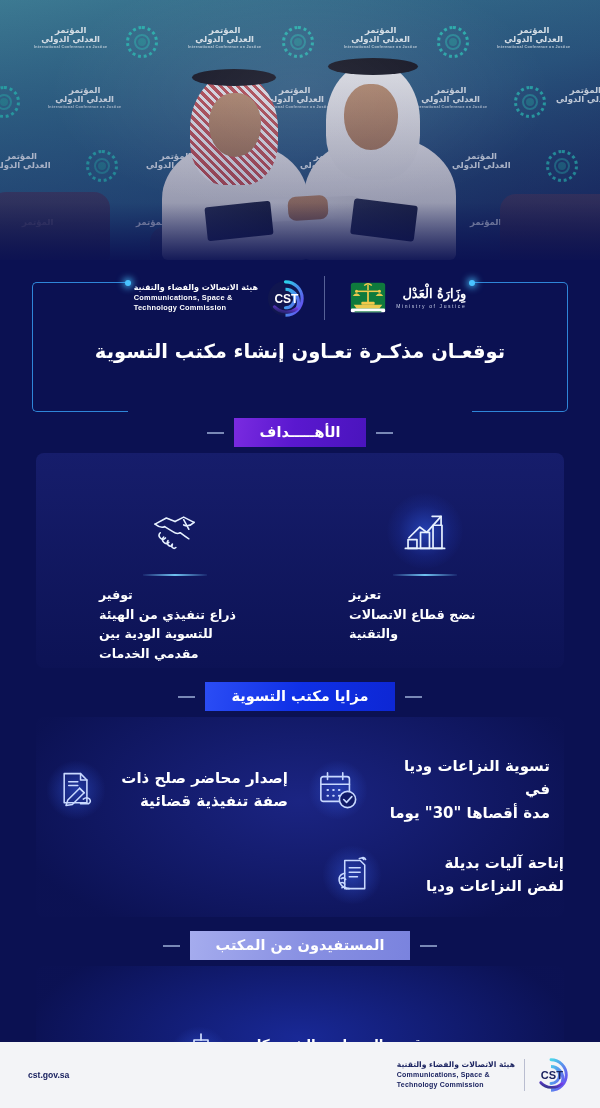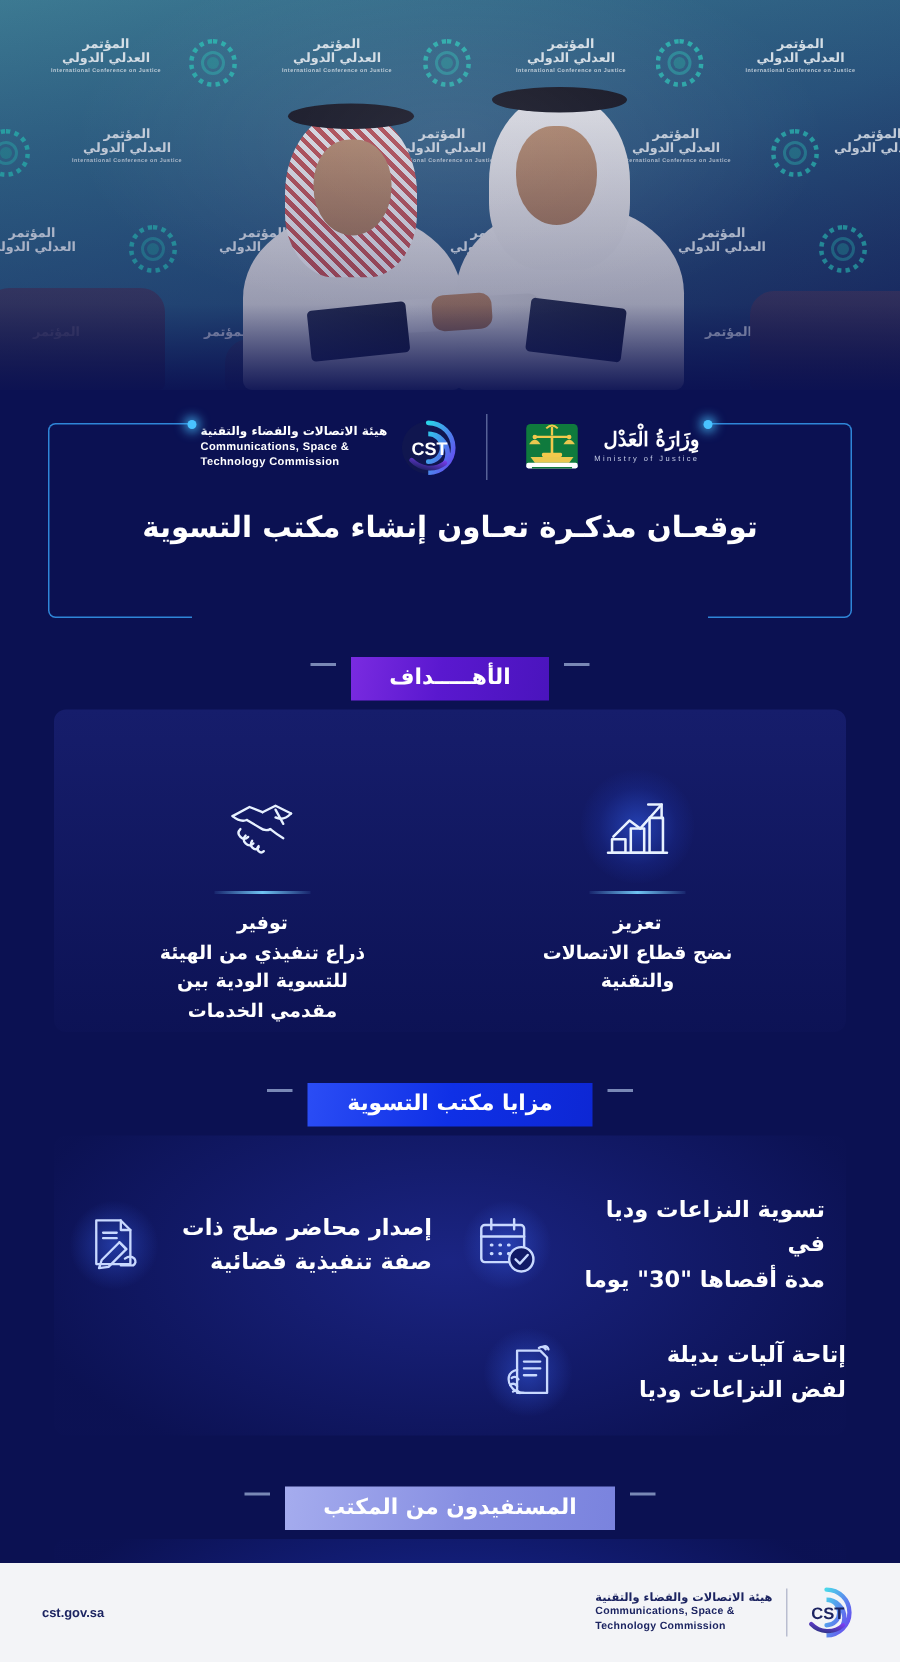--- a/index.html
+++ b/index.html
@@ -51,21 +51,21 @@
   .folder { position:absolute; z-index:5; background:linear-gradient(135deg,#2e3550,#1d2238); border-radius:3px; }
 
   
   .section { position:relative; }
   .panel { position:relative; margin:0 36px; border-radius:8px;
            background:linear-gradient(to bottom, rgba(32,40,130,.52), rgba(16,22,92,.30)); }
 
   .badge-row { position:relative; display:flex; align-items:center; justify-content:center; gap:10px; }
   .badge { position:relative; display:inline-block; padding:6px 26px 7px;
            font-size:14.5px; font-weight:700; color:#ffffff; letter-spacing:.3px;
-           white-space:nowrap; text-align:right; z-index:3;margin-top:20px; }
+           white-space:nowrap; text-align:right; z-index:3; }
   .badge-purple { background:linear-gradient(100deg,#7a2be0,#5a18cf 45%,#4a14bd); }
   .badge-blue   { background:linear-gradient(100deg,#2b4df5,#0f30e6 50%,#0d27d4); }
   .badge-lav    { background:linear-gradient(100deg,#a5acee,#878fe2 55%,#7a83de); }
   .dash { width:17px; height:2px; background:#9fb0d8; opacity:.75; flex:none; }
 
   
   .title-wrap { position:relative; height:158px; }
   .brandbar { position:relative; display:flex; align-items:center; justify-content:center;
               gap:0; padding-top:14px; height:62px; }
   .moj { display:flex; align-items:center; gap:7px; padding-left:22px; }
@@ -93,21 +93,21 @@
             background:#49c3ff; box-shadow:0 0 7px 2px rgba(73,195,255,.85); }
   .fr-l .fr-dot { right:-3px; } .fr-r .fr-dot { left:-3px; }
 
   .headline { position:relative; z-index:2; text-align:center; padding:14px 60px 0;
               color:#ffffff; font-size:19.5px; font-weight:700; line-height:1.62; letter-spacing:.2px; }
 
   
   .obj-panel { height:215px; margin-top:6px; }
   .obj-grid { display:flex; justify-content:space-around; align-items:flex-start;
               padding:46px 14px 0; }
-  .obj-col { width:152px; text-align:center; }
+  .obj-col { width:152px; text-align:left; }
   .obj-iconwrap { position:relative; height:64px; display:flex; align-items:center; justify-content:center; }
   .obj-glow { position:absolute; width:76px; height:76px; border-radius:50%;
               background:radial-gradient(circle,rgba(50,95,240,.55) 0%,rgba(30,55,175,.24) 48%,rgba(0,0,0,0) 72%); }
   .obj-rule { width:64px; height:2px; margin:11px auto 9px;
               background:linear-gradient(to right,rgba(90,160,235,.1),#6fc3f2,rgba(90,160,235,.1)); }
   .obj-txt { color:#ffffff; font-size:12.6px; font-weight:700; line-height:1.55; }
 
   
   .ben-panel { height:200px; margin-top:6px;
                background:radial-gradient(ellipse 78% 105% at 50% 42%, rgba(40,52,170,.55), rgba(14,20,88,.18) 72%); }

